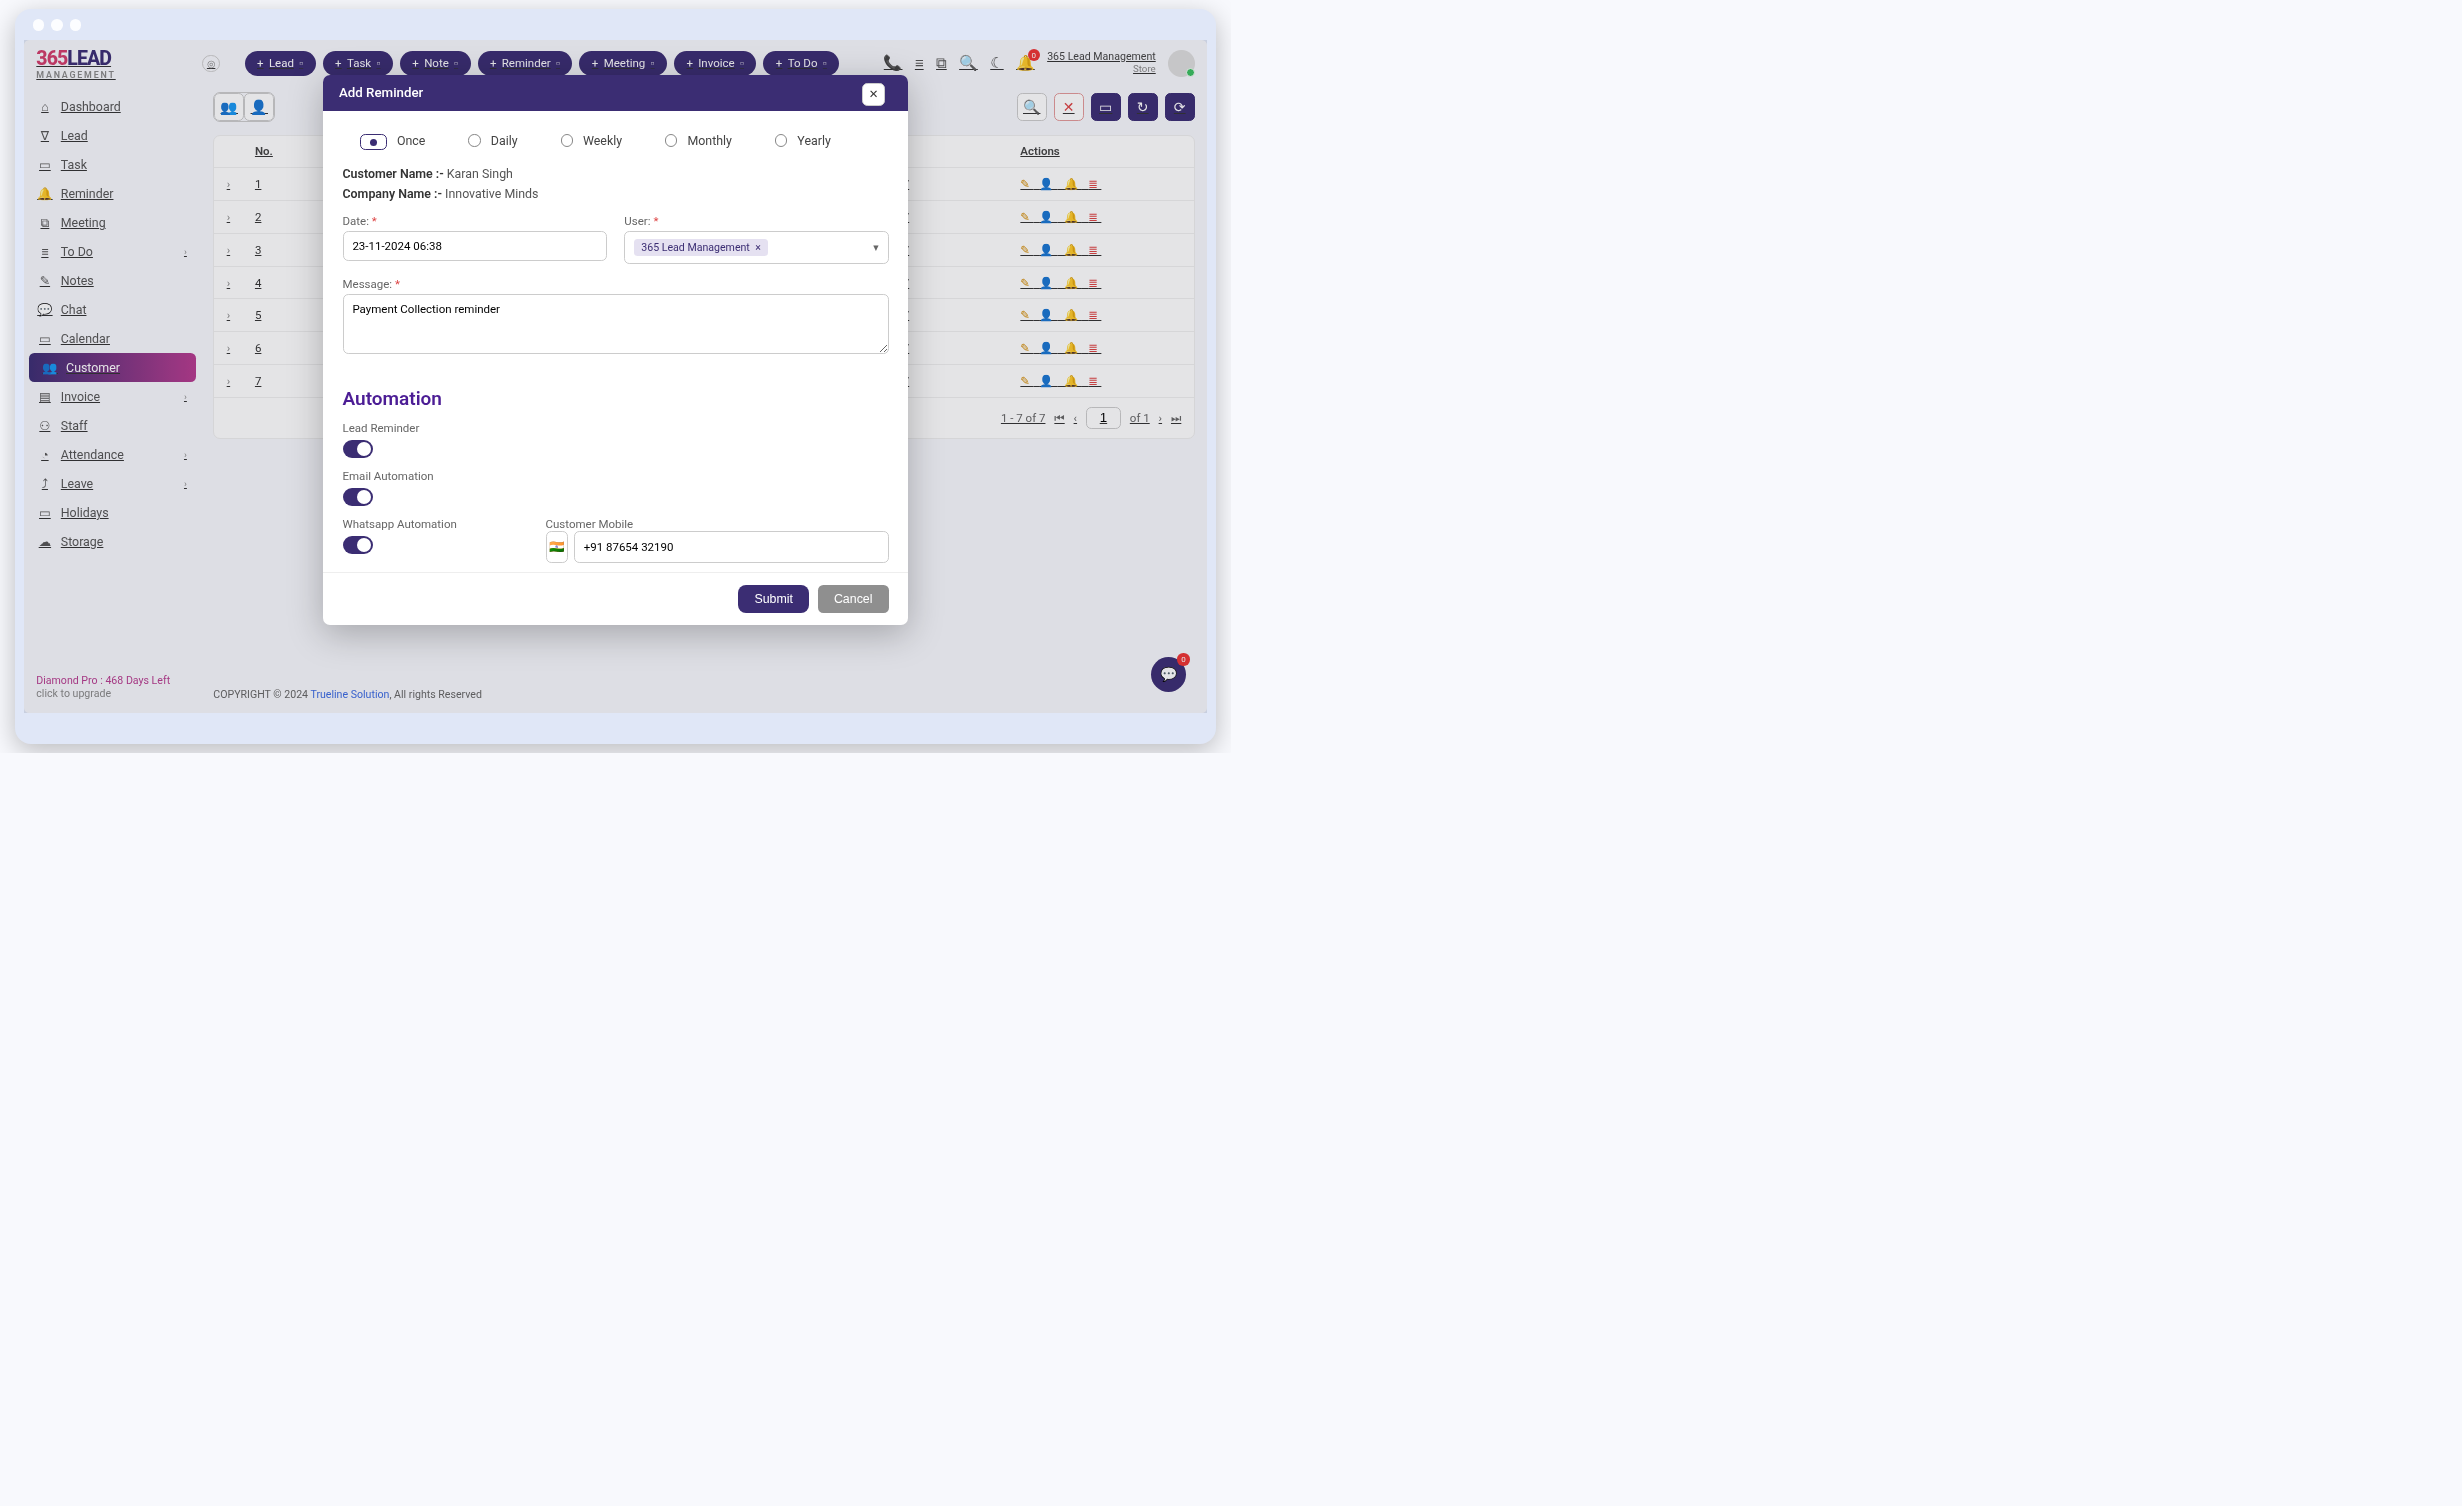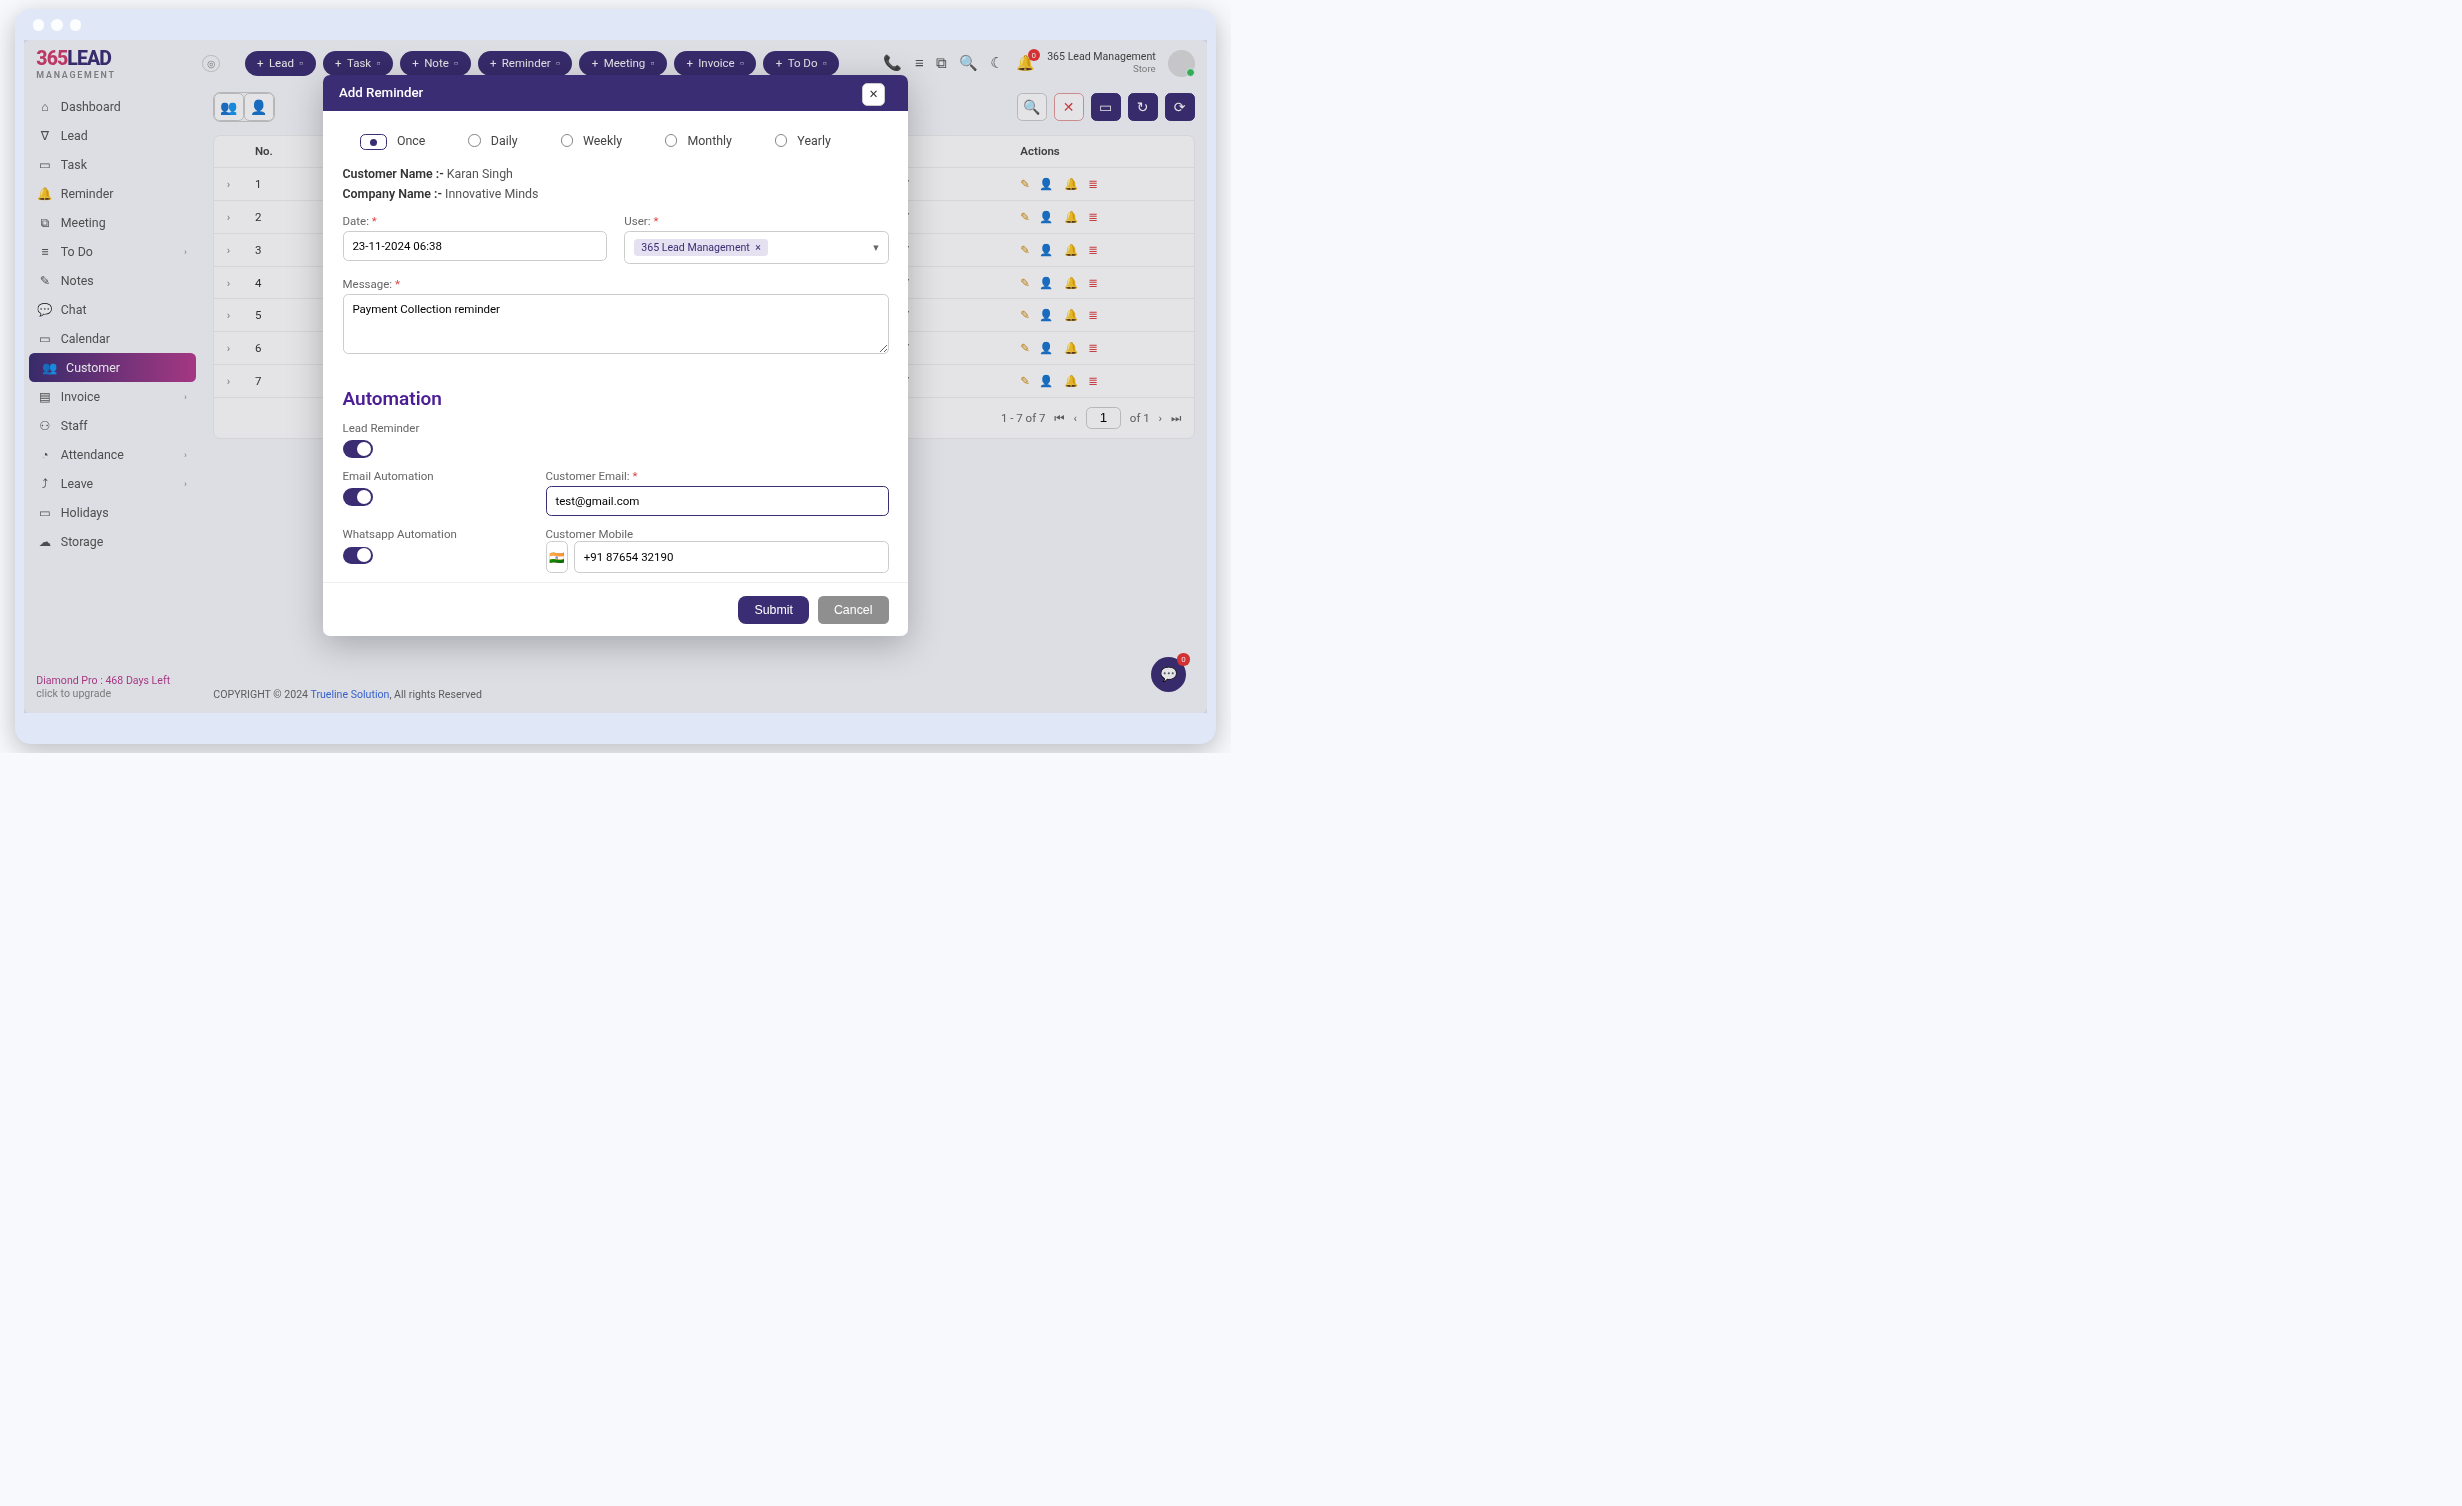--- a/index.html
+++ b/index.html
@@ -14,20 +14,21 @@
     }
     .window-frame {
       background: #e0e7f7;
       border-radius: 16px;
       box-shadow: 0 7px 26.6px rgba(0,0,0,0.25);
       width: 1201px;
       height: 735px;
       margin: 8.9px auto;
       padding: 10.6px 0 0 0;
       position: relative;
+      text-decoration: underline;
     }
     .window-dots { display: flex; gap: 7px; padding-left: 17.7px; margin-bottom: 8.9px;}
     .dot { width: 11.5px; height: 11.5px; border-radius: 50%; background: #fff; opacity: 0.9;}
     .app { background: #f8f9fd; margin: 8.9px; border-radius: 5.3px; height: 673px; position: relative; }
     .topbar { display: flex; align-items: center; gap: 7px; padding: 7px 12.4px; }
     .logo-wrap { width: 159px; display: flex; align-items: center; gap: 8.9px;}
     .logo { font-weight: 800; color: #3b2d73; font-size: 19.5px; letter-spacing: -0.9px;}
     .logo small { display:block; font-size:8.9px; letter-spacing:1.8px; color:#888; font-weight:600;}
     .collapse-btn { width:17.7px; height:17.7px; border:0.9px solid #ccc; border-radius:50%; display:flex; align-items:center; justify-content:center; font-size:9.7px; color:#888;}
     .pill-buttons { display:flex; gap:7px; margin-left:17.7px; }
@@ -415,24 +416,20 @@
               <label>Lead Reminder</label>
               <div class="toggle"></div>
             </div>
           </div>
 
           <div class="auto-row">
             <div class="auto-left">
               <label>Email Automation</label>
               <div class="toggle"></div>
             </div>
-            <div class="auto-right">
-              <label><span>Customer Email:</span> <span class="req">*</span></label>
-              <input class="field focus" value="test@gmail.com" style="">
-            </div>
           </div>
 
           <div class="auto-row">
             <div class="auto-left">
               <label>Whatsapp Automation</label>
               <div class="toggle"></div>
             </div>
             <div class="auto-right">
               <label>Customer Mobile</label>
               <div class="phone-wrap">

